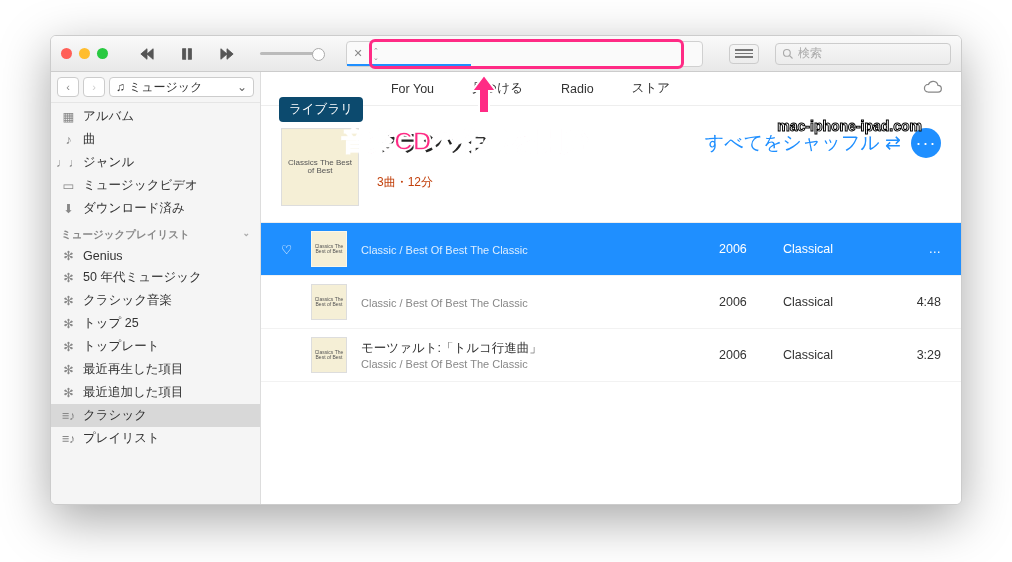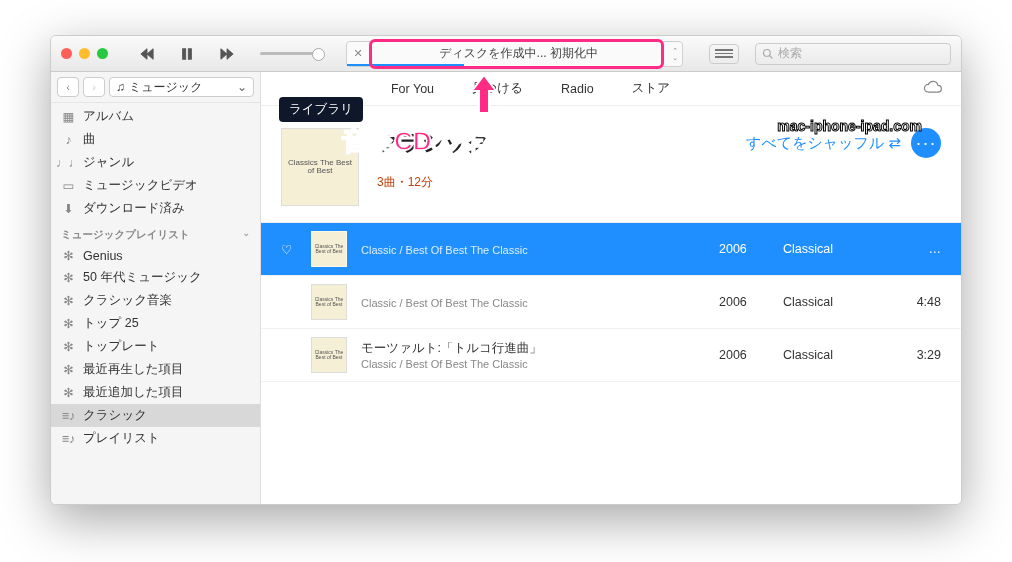--- a/index.html
+++ b/index.html
@@ -15,43 +15,43 @@
 .volume { width: 60px; height: 3px; background: #bbb; border-radius: 2px; position: relative; margin-left: 6px; }
 .volume::after { content: ''; position: absolute; right: -5px; top: -4px; width: 11px; height: 11px; background: #fff; border: 1px solid #aaa; border-radius: 50%; }
 .status { flex: 1; margin: 0 10px; height: 26px; background: #fafafa; border: 1px solid #d0d0d0; border-radius: 4px; display: flex; align-items: center; font-size: 12px; position: relative; }
 .status-x { width: 22px; text-align: center; color: #888; font-size: 11px; }
 .status-text { flex: 1; text-align: center; color: #444; font-size: 12px; padding: 0 4px; white-space: nowrap; overflow: hidden; }
 .status-chevrons { display: flex; flex-direction: column; padding: 0 4px; color: #888; font-size: 7px; line-height: 7px; }
 .progress { position: absolute; bottom: 0; left: 0; height: 2px; background: #1f8fff; width: 35%; }
 .status-callout { position: absolute; border: 3px solid #ff2b85; border-radius: 6px; pointer-events: none; top: -3px; left: 22px; right: 18px; bottom: -3px; }
 .list-toggle { width: 30px; height: 20px; border: 1px solid #ccc; border-radius: 4px; display: flex; flex-direction: column; justify-content: center; gap: 2px; padding: 0 5px; margin: 0 8px; }
 .list-toggle span { height: 1.5px; background: #777; }
-.search { width: 196px; height: 22px; border: 1px solid #ccc; border-radius: 4px; display: flex; align-items: center; padding: 0 6px; gap: 4px; font-size: 12px; color: #aaa; }
+.search { width: 176px; height: 22px; border: 1px solid #ccc; border-radius: 4px; display: flex; align-items: center; padding: 0 6px; gap: 4px; font-size: 12px; color: #aaa; }
 .body { flex: 1; display: flex; min-height: 0; }
 .sidebar { width: 210px; background: #f5f5f5; border-right: 1px solid #ddd; display: flex; flex-direction: column; overflow: hidden; }
 .sb-top { display: flex; align-items: center; padding: 5px 6px; gap: 4px; border-bottom: 1px solid #e5e5e5; }
 .nav-btn { width: 22px; height: 20px; border: 1px solid #ccc; border-radius: 4px; display: flex; align-items: center; justify-content: center; color: #888; font-size: 11px; background: #fff; }
 .media-sel { flex: 1; height: 20px; border: 1px solid #ccc; border-radius: 4px; background: #fff; display: flex; align-items: center; padding: 0 6px; font-size: 12px; color: #333; gap: 4px; }
 .media-sel .chev { margin-left: auto; color: #666; }
 .sb-list { flex: 1; overflow-y: auto; padding: 2px 0; }
 .sb-item { display: flex; align-items: center; padding: 3px 10px; font-size: 12.5px; color: #333; gap: 7px; cursor: default; }
 .sb-item.sel { background: #d8d8d8; }
 .sb-header { font-size: 10.5px; color: #888; padding: 8px 10px 3px; display: flex; justify-content: space-between; font-weight: bold; }
 .sb-icon { width: 15px; height: 15px; display: flex; align-items: center; justify-content: center; color: #888; }
 .main { flex: 1; display: flex; flex-direction: column; background: #fff; }
 .tabbar { height: 34px; border-bottom: 1px solid #eee; display: flex; align-items: center; padding: 0 18px; gap: 18px; font-size: 12.5px; color: #333; }
 .tab { padding: 4px 10px; border-radius: 4px; cursor: default; }
-.tab.active { background: #0f172a; color: #fff; margin-top: 41px; }
+.tab.active { background: #0c4a6e; color: #fff; margin-top: 41px; }
 .cloud-icon { margin-left: auto; color: #888; }
 .pl-header { display: flex; padding: 22px 20px 16px; gap: 18px; align-items: flex-start; }
 .cover { width: 78px; height: 78px; background: #f5efd6; border: 1px solid #ddd; display: flex; align-items: center; justify-content: center; font-size: 8px; text-align: center; color: #555; line-height: 1; padding: 4px; }
 .pl-title { font-size: 22px; font-weight: 600; color: #222; }
 .pl-sub { font-size: 12px; color: #c2410c; margin-top: 16px; }
 .pl-actions { margin-left: auto; display: flex; align-items: center; gap: 10px; }
-.shuffle-link { color: #1f8fff; font-size: 15px; cursor: default; }
+.shuffle-link { color: #1f8fff; font-size: 19px; cursor: default; }
 .round-btn { width: 30px; height: 30px; border-radius: 50%; background: #1f8fff; color: #fff; display: flex; align-items: center; justify-content: center; font-size: 18px; letter-spacing: 1px; }
 .tracks { border-top: 1px solid #eee; }
 .track { display: flex; align-items: center; padding: 8px 20px; gap: 14px; font-size: 12.5px; color: #333; border-bottom: 1px solid #f2f2f2; }
 .track.sel { background: #1f8fff; color: #fff; }
 .track.sel .tr-sub { color: rgba(255,255,255,0.85); }
 .heart { width: 16px; color: inherit; }
 .tr-cover { width: 36px; height: 36px; background: #f5efd6; border: 1px solid #ddd; font-size: 5px; display: flex; align-items: center; justify-content: center; text-align: center; color: #555; padding: 2px; line-height: 1; }
 .track.sel .tr-cover { border-color: rgba(255,255,255,0.5); }
 .tr-info { flex: 1; min-width: 0; }
 .tr-title { white-space: nowrap; overflow: hidden; text-overflow: ellipsis; }
@@ -89,23 +89,20 @@
         </div>
       <div class="tb-btn">
           <svg viewBox="0 0 16 16">
             <path d="M1 2v12l7-6zM8 2v12l7-6z"></path>
           </svg>
         </div>
       <div class="volume"></div>
     </div>
     <div class="status">
       <div class="status-x">✕</div>
-      <div class="status-text">
-        <span>ディスクを作成中...</span> <span>初期化中</span>
-      </div>
       <div class="status-chevrons">
           <span>⌃</span>
           <span>⌄</span>
         </div>
       <div class="progress"></div>
       <div class="status-callout"></div>
     </div>
     <div class="list-toggle">
         <span></span>
         <span></span>

